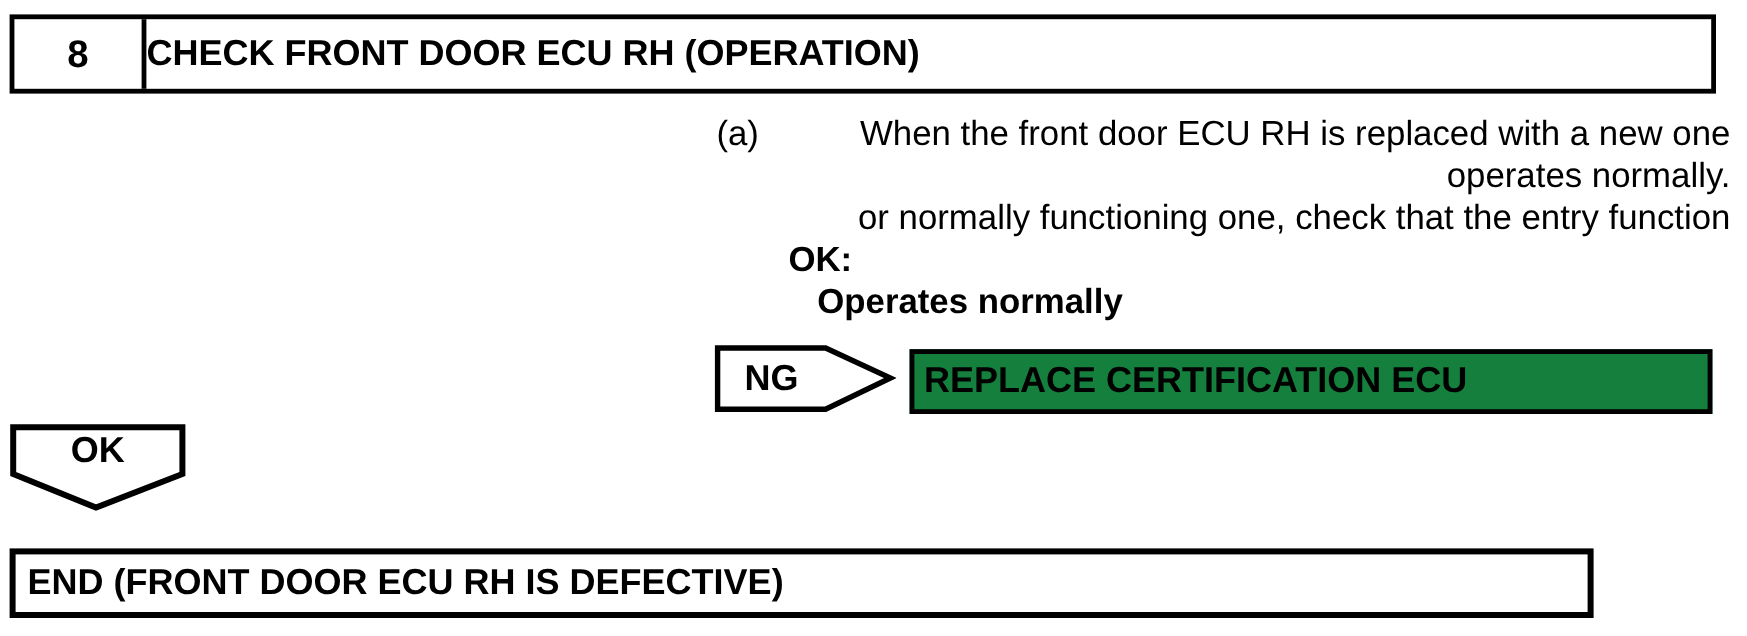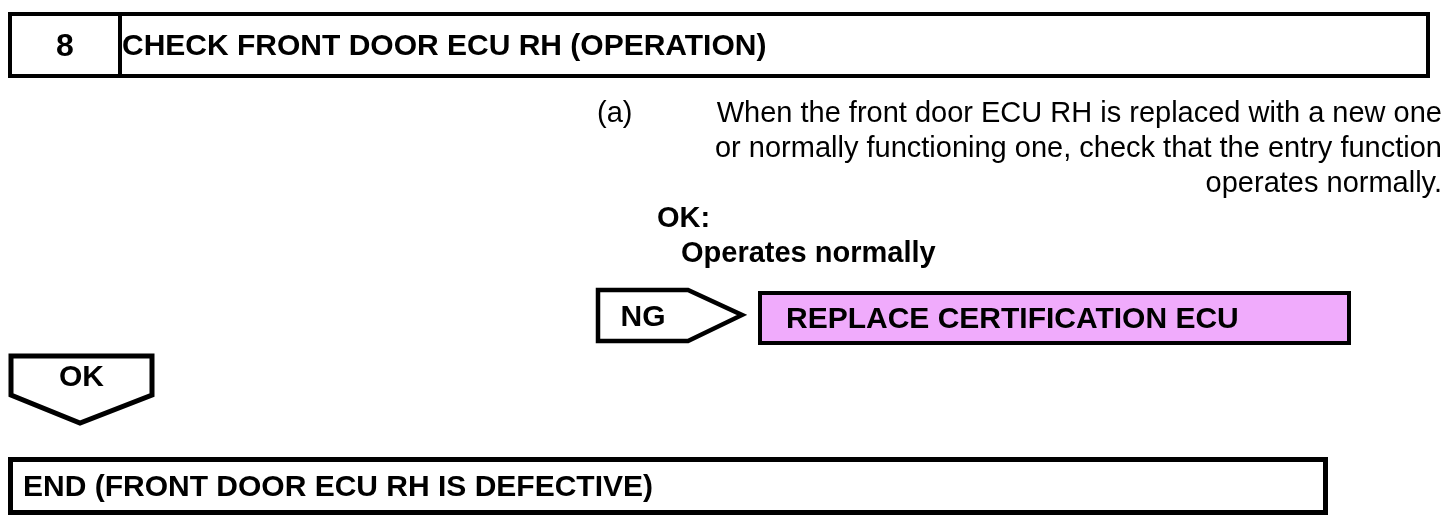--- a/index.html
+++ b/index.html
@@ -79,30 +79,30 @@
     display: flex;
     align-items: center;
     justify-content: center;
     font-weight: bold;
     font-size: 30px;
   }
 
   
   #ng-action-box {
     left: 758px; top: 291px;
-    width: 593px; height: 54px;
+    width: 669px; height: 54px;
     border: 4px solid #000;
     box-sizing: border-box;
     display: flex;
     align-items: center;
-    padding-left: 24px;
+    padding-left: 8px;
     font-weight: bold;
     font-size: 30px;
     white-space: nowrap;
-    background: #f0abfc;
+    background: #15803d;
   }
 
   
   #ok-label {
     left: 11px; top: 356px;
     width: 141px; height: 40px;
     display: flex;
     align-items: center;
     justify-content: center;
     font-weight: bold;
@@ -132,22 +132,22 @@
 <div id="page">
 
   <div id="step-header" class="abs">
     <div id="step-number-cell">8</div>
     <div id="step-title-cell">CHECK FRONT DOOR ECU RH (OPERATION)</div>
   </div>
 
   <div id="instruction" class="abs">
     <span class="marker">(a)</span>
     <div class="line">When the front door ECU RH is replaced with a new one</div>
+    <div class="line">operates normally.</div>
     <div class="line">or normally functioning one, check that the entry function</div>
-    <div class="line">operates normally.</div>
     <div class="ok-label">OK:</div>
     <div class="ok-cond">Operates normally</div>
   </div>
 
   <svg class="abs" style="left:595px; top:287px;" width="152" height="58" aria-hidden="true">
     <polygon points="3,3 93,3 147,28 93,54 3,54" fill="#ffffff" stroke="#000000" stroke-width="4.5" stroke-linejoin="miter"></polygon>
   </svg>
   <div id="ng-label" class="abs">NG</div>
 
   <div id="ng-action-box" class="abs">REPLACE CERTIFICATION ECU</div>

